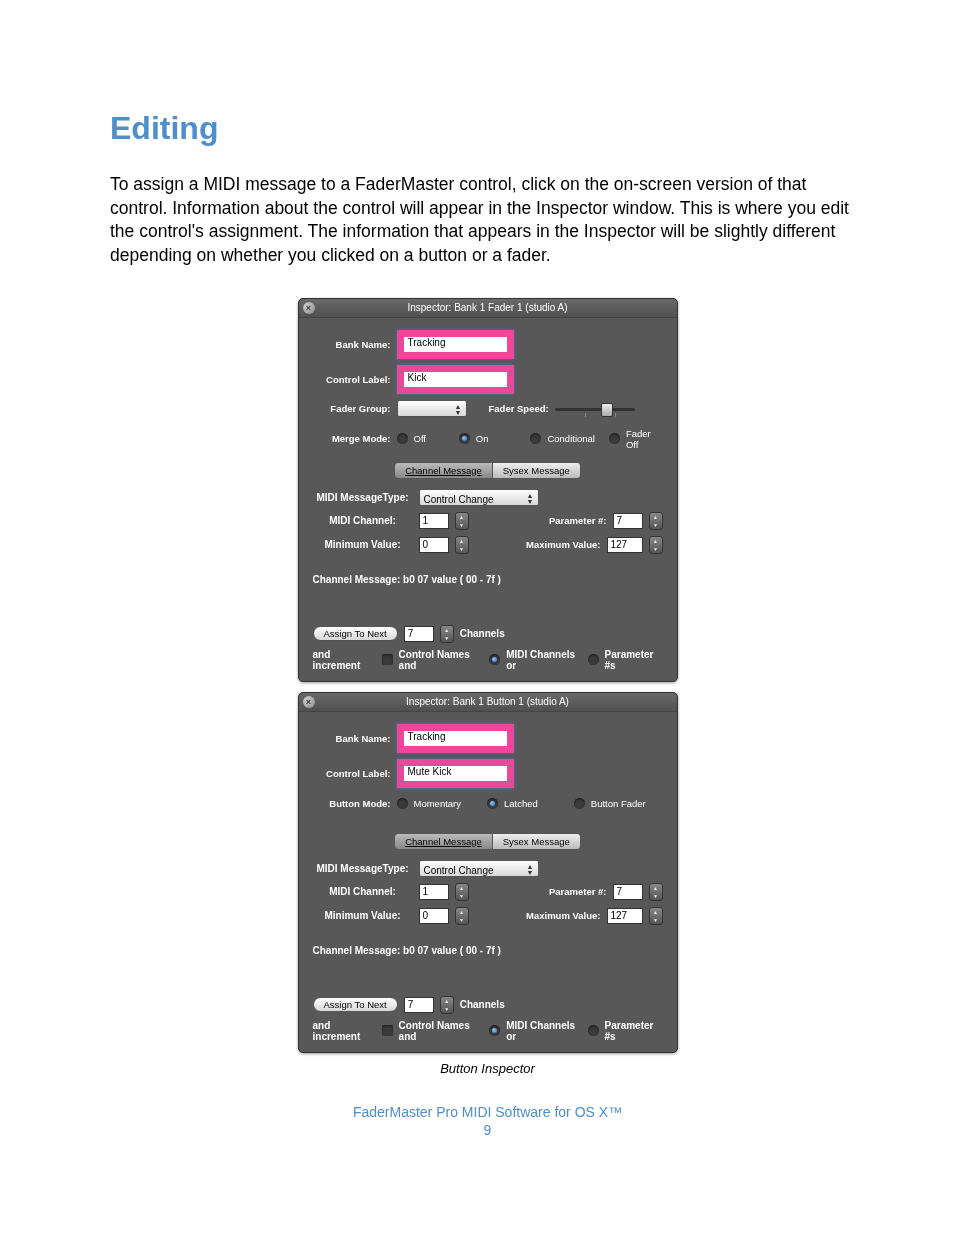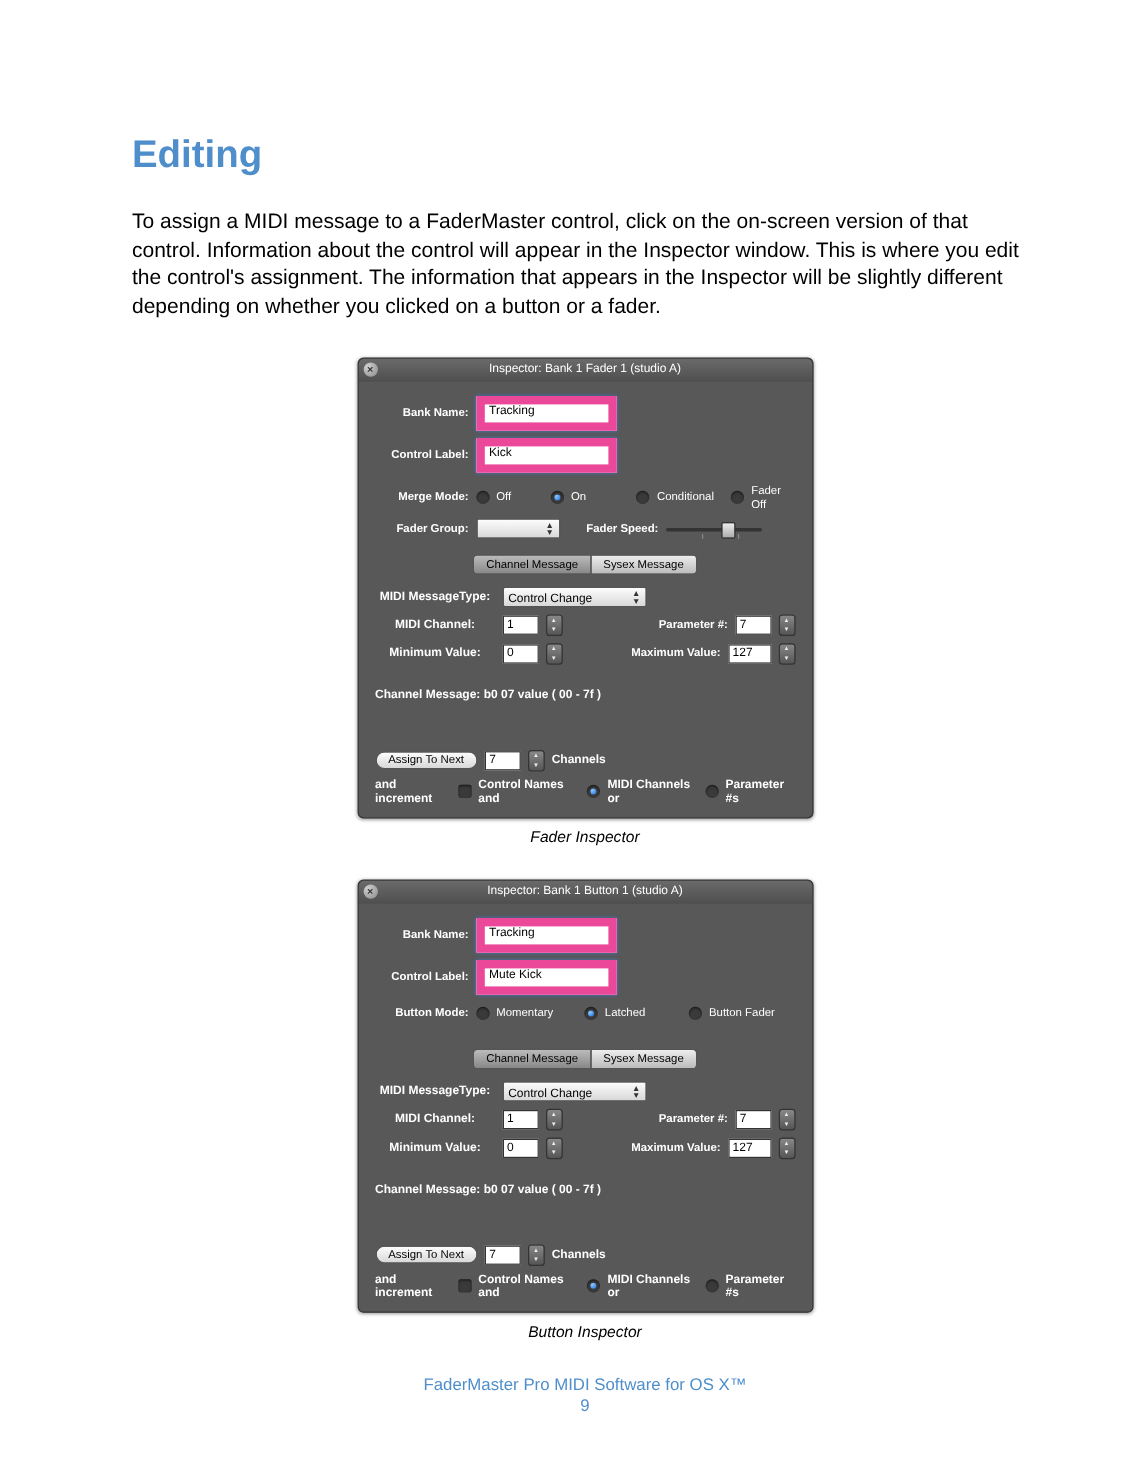--- a/index.html
+++ b/index.html
@@ -150,21 +150,21 @@
     justify-content: center;
     margin: 12px 0 10px 0;
   }
   .tab {
     background: linear-gradient(#eee,#bbb);
     color: #000;
     font-size: 9.5px;
     padding: 2px 10px;
     border: 1px solid #555;
   }
-  .tab:first-child { border-radius: 4px 0 0 4px; }
+  .tab:first-child { border-radius: 4px 0 0 4px; text-decoration: underline; }
   .tab:last-child  { border-radius: 0 4px 4px 0; border-left: none; }
   .tab.active { background: linear-gradient(#bbb,#888); }
   .btn {
     background: linear-gradient(#fdfdfd,#d8d8d8);
     color: #000;
     border: 1px solid #555;
     border-radius: 9px;
     font-size: 9.5px;
     padding: 1px 10px;
     display: inline-flex;
@@ -221,34 +221,20 @@
       </div>
       <div class="form">
 
         <div class="row">
           <span class="lbl">Bank Name:</span>
           <span class="txtin">Tracking</span>
         </div>
         <div class="row">
           <span class="lbl">Control Label:</span>
           <span class="txtin">Kick</span>
-        </div>
-
-        <div class="row" style="margin-top:10px;">
-          <span class="lbl">Merge Mode:</span>
-          <span class="radio"></span>
-          <span class="rlabel">Off</span>
-          <span style="width:14px"></span>
-          <span class="radio sel"></span>
-          <span class="rlabel">On</span>
-          <span style="width:24px"></span>
-          <span class="radio"></span>
-          <span class="rlabel">Conditional</span>
-          <span class="radio"></span>
-          <span class="rlabel" style="margin-right:0">Fader Off</span>
         </div>
 
         <div class="row">
           <span class="lbl">Fader Group:</span>
           <span class="select" style="width:60px">
             <span></span>
             <span class="arrows">
                 <span>▲</span>
                 <span>▼</span>
               </span>
@@ -256,20 +242,34 @@
           <span style="width:10px"></span>
           <span style="font-weight:600; font-size:9.5px">Fader Speed:</span>
           <span class="slider">
             <span class="track"></span>
             <span class="thumb"></span>
             <span class="tick" style="left:30px"></span>
             <span class="tick" style="left:60px"></span>
           </span>
         </div>
 
+        <div class="row" style="margin-top:10px;">
+          <span class="lbl">Merge Mode:</span>
+          <span class="radio"></span>
+          <span class="rlabel">Off</span>
+          <span style="width:14px"></span>
+          <span class="radio sel"></span>
+          <span class="rlabel">On</span>
+          <span style="width:24px"></span>
+          <span class="radio"></span>
+          <span class="rlabel">Conditional</span>
+          <span class="radio"></span>
+          <span class="rlabel" style="margin-right:0">Fader Off</span>
+        </div>
+
         <div class="tabs">
           <span class="tab active">Channel Message</span>
           <span class="tab">Sysex Message</span>
         </div>
 
         <div class="row">
           <span class="lbl-wide">MIDI MessageType:</span>
           <span class="select" style="width:110px">
             <span>Control Change</span>
             <span class="arrows">
@@ -330,21 +330,20 @@
           <span class="check"></span>
           <span style="font-weight:600">Control Names and</span>
           <span class="radio sel"></span>
           <span style="font-weight:600">MIDI Channels or</span>
           <span class="radio"></span>
           <span style="font-weight:600">Parameter #s</span>
         </div>
 
       </div>
     </div>
-    <div class="caption">Fader Inspector</div>
   </div>
 
   <div class="panel-wrap">
     <div class="panel">
       <div class="titlebar">
         <span class="closebtn">×</span>
         <span>Inspector: Bank 1 Button 1 (studio A)</span>
       </div>
       <div class="form">
 

